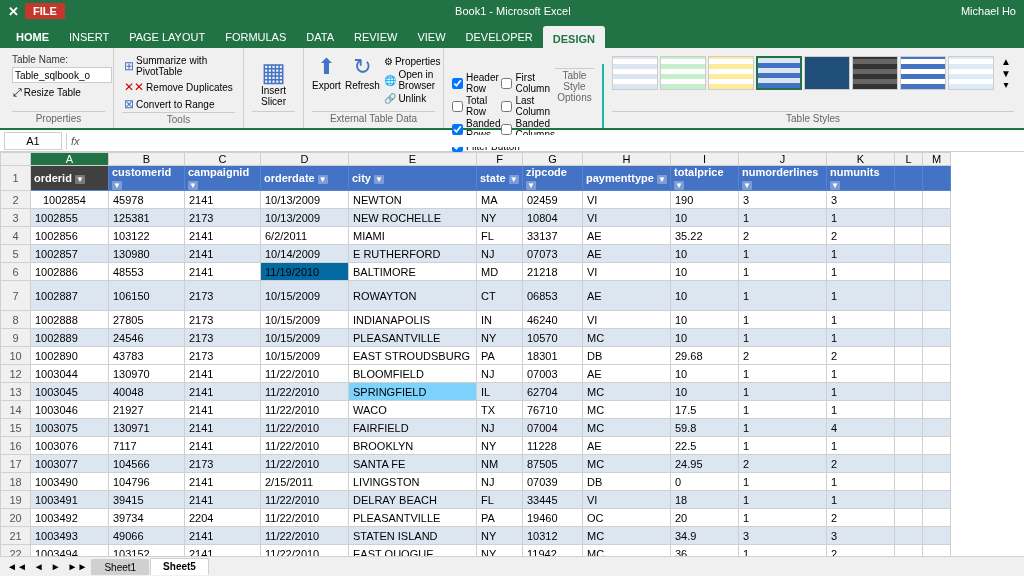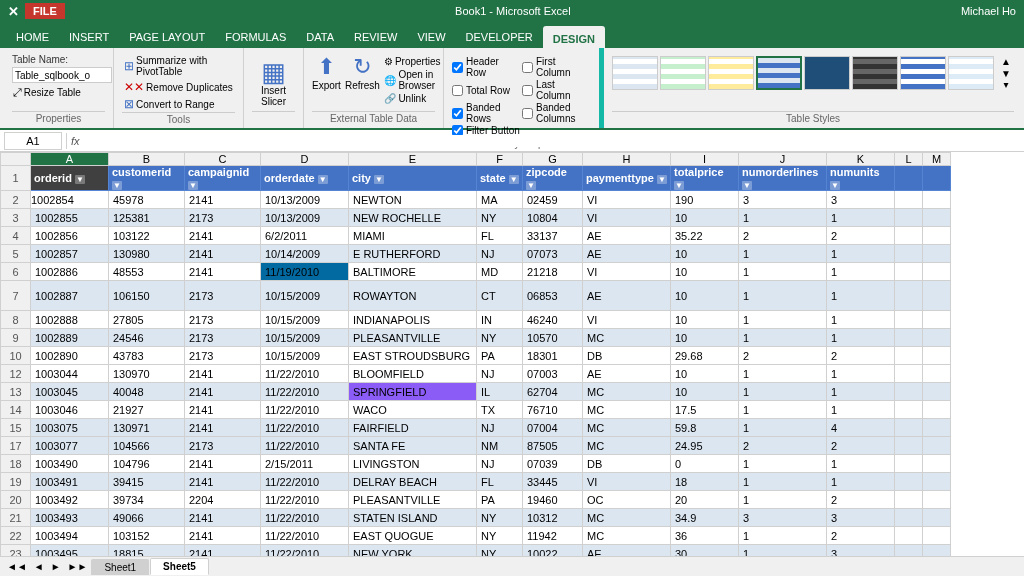--- a/index.html
+++ b/index.html
@@ -11,21 +11,21 @@
 <div style="background:#217346; color:white; height:22px; display:flex; align-items:center; justify-content:space-between; padding:0 8px; font-size:11px;">
   <div style="display:flex; gap:6px; align-items:center;">
     <span style="font-weight:bold; font-size:13px;">✕</span>
     <span style="background:#c5372c; padding:2px 8px; font-size:11px; font-weight:bold; cursor:pointer;">FILE</span>
   </div>
   <div style="font-size:11px;">Book1 - Microsoft Excel</div>
   <div style="font-size:11px;">Michael Ho</div>
 </div>
 
 <div style="background:#217346; display:flex; align-items:flex-end; padding-left:6px; height:26px;">
-  <div style="padding:3px 10px; font-size:11px; cursor:pointer; color:white; height:22px; display:flex; align-items:center;">HOME</div>
+  <div style="padding:3px 10px; font-size:11px; cursor:pointer; color:white; height:22px; display:flex; align-items:center;font-weight:bold;">HOME</div>
   <div style="padding:3px 10px; font-size:11px; cursor:pointer; color:white; height:22px; display:flex; align-items:center;">INSERT</div>
   <div style="padding:3px 10px; font-size:11px; cursor:pointer; color:white; height:22px; display:flex; align-items:center;">PAGE LAYOUT</div>
   <div style="padding:3px 10px; font-size:11px; cursor:pointer; color:white; height:22px; display:flex; align-items:center;">FORMULAS</div>
   <div style="padding:3px 10px; font-size:11px; cursor:pointer; color:white; height:22px; display:flex; align-items:center;">DATA</div>
   <div style="padding:3px 10px; font-size:11px; cursor:pointer; color:white; height:22px; display:flex; align-items:center;">REVIEW</div>
   <div style="padding:3px 10px; font-size:11px; cursor:pointer; color:white; height:22px; display:flex; align-items:center;">VIEW</div>
   <div style="padding:3px 10px; font-size:11px; cursor:pointer; color:white; height:22px; display:flex; align-items:center;">DEVELOPER</div>
   <div style="padding:3px 10px 0 10px; font-size:11px; cursor:pointer; color:#217346; height:22px; display:flex; align-items:center; background:#f0f0f0; border-radius:3px 3px 0 0; font-weight:bold;">DESIGN</div>
 </div>
 
@@ -95,21 +95,21 @@
         </div>
         <div style="font-size:10px; cursor:pointer; display:flex; align-items:center; gap:2px;">
           <span>🔗</span>
           <span>Unlink</span>
         </div>
       </div>
     </div>
     <div style="font-size:10px; color:#666; text-align:center; border-top:1px solid #ccc; padding-top:1px;">External Table Data</div>
   </div>
 
-  <div style="display:flex; flex-direction:column; padding:4px 8px; border-right:5px solid #14b8a6; min-width:160px;">
+  <div style="display:flex; padding:4px 8px; border-right:2px solid #14b8a6; min-width:160px;margin-top:16px;">
     <div style="flex:1; display:grid; grid-template-columns:1fr 1fr; gap:1px; padding-top:4px; align-content:start;">
       <label style="display:flex; align-items:center; gap:3px; font-size:10px; cursor:pointer;">
         <input type="checkbox" checked="" style="width: 11px; height: 11px; margin: 0px;">
         <span>Header Row</span>
       </label>
       <label style="display:flex; align-items:center; gap:3px; font-size:10px; cursor:pointer;">
         <input type="checkbox" style="width: 11px; height: 11px; margin: 0px;">
         <span>First Column</span>
       </label>
       <label style="display:flex; align-items:center; gap:3px; font-size:10px; cursor:pointer;">
@@ -216,21 +216,21 @@
         <td style="background:#4472c4; color:white; border:1px solid #5585d2; font-weight:bold; padding:0 3px; overflow:hidden;">totalprice <span style="font-size:8px; background:rgba(255,255,255,0.3); padding:0 1px; border-radius:1px;">▼</span></td>
         <td style="background:#4472c4; color:white; border:1px solid #5585d2; font-weight:bold; padding:0 3px; overflow:hidden;">numorderlines <span style="font-size:8px; background:rgba(255,255,255,0.3); padding:0 1px; border-radius:1px;">▼</span></td>
         <td style="background:#4472c4; color:white; border:1px solid #5585d2; font-weight:bold; padding:0 3px; overflow:hidden;">numunits <span style="font-size:8px; background:rgba(255,255,255,0.3); padding:0 1px; border-radius:1px;">▼</span></td>
         <td style="background:#4472c4; border:1px solid #5585d2;"></td>
         <td style="background:#4472c4; border:1px solid #5585d2;"></td>
       </tr>
     </thead>
     <tbody id="data-body">
     <tr>
           <td style="background: rgb(240, 240, 240); border: 1px solid rgb(208, 208, 208); text-align: center; color: rgb(85, 85, 85); font-size: 11px; width: 30px;">2</td>
-          <td style="background: white; border: 1px solid rgb(208, 208, 208); padding: 0px 0; height: 18px; overflow: hidden; white-space: nowrap; font-size: 11px;">1002854</td>
+          <td style="background: white; border: 1px solid rgb(208, 208, 208); padding: 0px 12px; height: 18px; overflow: hidden; white-space: nowrap; font-size: 11px;">1002854</td>
           <td style="background: white; border: 1px solid rgb(208, 208, 208); padding: 0px 4px; height: 18px; overflow: hidden; white-space: nowrap; font-size: 11px;">45978</td>
           <td style="background: white; border: 1px solid rgb(208, 208, 208); padding: 0px 4px; height: 18px; overflow: hidden; white-space: nowrap; font-size: 11px;">2141</td>
           <td style="background: white; border: 1px solid rgb(208, 208, 208); padding: 0px 4px; height: 18px; overflow: hidden; white-space: nowrap; font-size: 11px;">10/13/2009</td>
           <td style="background: white; border: 1px solid rgb(208, 208, 208); padding: 0px 4px; height: 18px; overflow: hidden; white-space: nowrap; font-size: 11px;">NEWTON</td>
           <td style="background: white; border: 1px solid rgb(208, 208, 208); padding: 0px 4px; height: 18px; overflow: hidden; white-space: nowrap; font-size: 11px;">MA</td>
           <td style="background: white; border: 1px solid rgb(208, 208, 208); padding: 0px 4px; height: 18px; overflow: hidden; white-space: nowrap; font-size: 11px;">02459</td>
           <td style="background: white; border: 1px solid rgb(208, 208, 208); padding: 0px 4px; height: 18px; overflow: hidden; white-space: nowrap; font-size: 11px;">VI</td>
           <td style="background: white; border: 1px solid rgb(208, 208, 208); padding: 0px 4px; height: 18px; overflow: hidden; white-space: nowrap; font-size: 11px;">190</td>
           <td style="background: white; border: 1px solid rgb(208, 208, 208); padding: 0px 4px; height: 18px; overflow: hidden; white-space: nowrap; font-size: 11px;">3</td>
           <td style="background: white; border: 1px solid rgb(208, 208, 208); padding: 0px 4px; height: 18px; overflow: hidden; white-space: nowrap; font-size: 11px;">3</td>
@@ -380,21 +380,21 @@
           <td style="background: white; border: 1px solid rgb(208, 208, 208); padding: 0px 4px; height: 18px; overflow: hidden; white-space: nowrap; font-size: 11px;">1</td>
           <td style="background: white; border: 1px solid rgb(208, 208, 208); height: 18px;"></td>
           <td style="background: white; border: 1px solid rgb(208, 208, 208); height: 18px;"></td>
         </tr>
         <tr>
           <td style="background: rgb(240, 240, 240); border: 1px solid rgb(208, 208, 208); text-align: center; color: rgb(85, 85, 85); font-size: 11px; width: 30px;">13</td>
           <td style="background: rgb(220, 230, 241); border: 1px solid rgb(208, 208, 208); padding: 0px 4px; height: 18px; overflow: hidden; white-space: nowrap; font-size: 11px;">1003045</td>
           <td style="background: rgb(220, 230, 241); border: 1px solid rgb(208, 208, 208); padding: 0px 4px; height: 18px; overflow: hidden; white-space: nowrap; font-size: 11px;">40048</td>
           <td style="background: rgb(220, 230, 241); border: 1px solid rgb(208, 208, 208); padding: 0px 4px; height: 18px; overflow: hidden; white-space: nowrap; font-size: 11px;">2141</td>
           <td style="background: rgb(220, 230, 241); border: 1px solid rgb(208, 208, 208); padding: 0px 4px; height: 18px; overflow: hidden; white-space: nowrap; font-size: 11px;">11/22/2010</td>
-          <td style="background: #8b5cf6; border: 1px solid rgb(208, 208, 208); padding: 0px 4px; height: 18px; overflow: hidden; white-space: nowrap; font-size: 11px;">SPRINGFIELD</td>
+          <td style="background: #7dd3fc; border: 1px solid rgb(208, 208, 208); padding: 0px 4px; height: 18px; overflow: hidden; white-space: nowrap; font-size: 11px;">SPRINGFIELD</td>
           <td style="background: rgb(220, 230, 241); border: 1px solid rgb(208, 208, 208); padding: 0px 4px; height: 18px; overflow: hidden; white-space: nowrap; font-size: 11px;">IL</td>
           <td style="background: rgb(220, 230, 241); border: 1px solid rgb(208, 208, 208); padding: 0px 4px; height: 18px; overflow: hidden; white-space: nowrap; font-size: 11px;">62704</td>
           <td style="background: rgb(220, 230, 241); border: 1px solid rgb(208, 208, 208); padding: 0px 4px; height: 18px; overflow: hidden; white-space: nowrap; font-size: 11px;">MC</td>
           <td style="background: rgb(220, 230, 241); border: 1px solid rgb(208, 208, 208); padding: 0px 4px; height: 18px; overflow: hidden; white-space: nowrap; font-size: 11px;">10</td>
           <td style="background: rgb(220, 230, 241); border: 1px solid rgb(208, 208, 208); padding: 0px 4px; height: 18px; overflow: hidden; white-space: nowrap; font-size: 11px;">1</td>
           <td style="background: rgb(220, 230, 241); border: 1px solid rgb(208, 208, 208); padding: 0px 4px; height: 18px; overflow: hidden; white-space: nowrap; font-size: 11px;">1</td>
           <td style="background: rgb(220, 230, 241); border: 1px solid rgb(208, 208, 208); height: 18px;"></td>
           <td style="background: rgb(220, 230, 241); border: 1px solid rgb(208, 208, 208); height: 18px;"></td>
         </tr>
         <tr>
@@ -421,20 +421,36 @@
           <td style="background: rgb(220, 230, 241); border: 1px solid rgb(208, 208, 208); padding: 0px 4px; height: 18px; overflow: hidden; white-space: nowrap; font-size: 11px;">11/22/2010</td>
           <td style="background: rgb(220, 230, 241); border: 1px solid rgb(208, 208, 208); padding: 0px 4px; height: 18px; overflow: hidden; white-space: nowrap; font-size: 11px;">FAIRFIELD</td>
           <td style="background: rgb(220, 230, 241); border: 1px solid rgb(208, 208, 208); padding: 0px 4px; height: 18px; overflow: hidden; white-space: nowrap; font-size: 11px;">NJ</td>
           <td style="background: rgb(220, 230, 241); border: 1px solid rgb(208, 208, 208); padding: 0px 4px; height: 18px; overflow: hidden; white-space: nowrap; font-size: 11px;">07004</td>
           <td style="background: rgb(220, 230, 241); border: 1px solid rgb(208, 208, 208); padding: 0px 4px; height: 18px; overflow: hidden; white-space: nowrap; font-size: 11px;">MC</td>
           <td style="background: rgb(220, 230, 241); border: 1px solid rgb(208, 208, 208); padding: 0px 4px; height: 18px; overflow: hidden; white-space: nowrap; font-size: 11px;">59.8</td>
           <td style="background: rgb(220, 230, 241); border: 1px solid rgb(208, 208, 208); padding: 0px 4px; height: 18px; overflow: hidden; white-space: nowrap; font-size: 11px;">1</td>
           <td style="background: rgb(220, 230, 241); border: 1px solid rgb(208, 208, 208); padding: 0px 4px; height: 18px; overflow: hidden; white-space: nowrap; font-size: 11px;">4</td>
           <td style="background: rgb(220, 230, 241); border: 1px solid rgb(208, 208, 208); height: 18px;"></td>
           <td style="background: rgb(220, 230, 241); border: 1px solid rgb(208, 208, 208); height: 18px;"></td>
+        </tr>
+        <tr>
+          <td style="background: rgb(240, 240, 240); border: 1px solid rgb(208, 208, 208); text-align: center; color: rgb(85, 85, 85); font-size: 11px; width: 30px;">16</td>
+          <td style="background: white; border: 1px solid rgb(208, 208, 208); padding: 0px 4px; height: 18px; overflow: hidden; white-space: nowrap; font-size: 11px;">1003076</td>
+          <td style="background: white; border: 1px solid rgb(208, 208, 208); padding: 0px 4px; height: 18px; overflow: hidden; white-space: nowrap; font-size: 11px;">7117</td>
+          <td style="background: white; border: 1px solid rgb(208, 208, 208); padding: 0px 4px; height: 18px; overflow: hidden; white-space: nowrap; font-size: 11px;">2141</td>
+          <td style="background: white; border: 1px solid rgb(208, 208, 208); padding: 0px 4px; height: 18px; overflow: hidden; white-space: nowrap; font-size: 11px;">11/22/2010</td>
+          <td style="background: white; border: 1px solid rgb(208, 208, 208); padding: 0px 4px; height: 18px; overflow: hidden; white-space: nowrap; font-size: 11px;">BROOKLYN</td>
+          <td style="background: white; border: 1px solid rgb(208, 208, 208); padding: 0px 4px; height: 18px; overflow: hidden; white-space: nowrap; font-size: 11px;">NY</td>
+          <td style="background: white; border: 1px solid rgb(208, 208, 208); padding: 0px 4px; height: 18px; overflow: hidden; white-space: nowrap; font-size: 11px;">11228</td>
+          <td style="background: white; border: 1px solid rgb(208, 208, 208); padding: 0px 4px; height: 18px; overflow: hidden; white-space: nowrap; font-size: 11px;">AE</td>
+          <td style="background: white; border: 1px solid rgb(208, 208, 208); padding: 0px 4px; height: 18px; overflow: hidden; white-space: nowrap; font-size: 11px;">22.5</td>
+          <td style="background: white; border: 1px solid rgb(208, 208, 208); padding: 0px 4px; height: 18px; overflow: hidden; white-space: nowrap; font-size: 11px;">1</td>
+          <td style="background: white; border: 1px solid rgb(208, 208, 208); padding: 0px 4px; height: 18px; overflow: hidden; white-space: nowrap; font-size: 11px;">1</td>
+          <td style="background: white; border: 1px solid rgb(208, 208, 208); height: 18px;"></td>
+          <td style="background: white; border: 1px solid rgb(208, 208, 208); height: 18px;"></td>
         </tr>
         <tr>
           <td style="background: rgb(240, 240, 240); border: 1px solid rgb(208, 208, 208); text-align: center; color: rgb(85, 85, 85); font-size: 11px; width: 30px;">17</td>
           <td style="background: rgb(220, 230, 241); border: 1px solid rgb(208, 208, 208); padding: 0px 4px; height: 18px; overflow: hidden; white-space: nowrap; font-size: 11px;">1003077</td>
           <td style="background: rgb(220, 230, 241); border: 1px solid rgb(208, 208, 208); padding: 0px 4px; height: 18px; overflow: hidden; white-space: nowrap; font-size: 11px;">104566</td>
           <td style="background: rgb(220, 230, 241); border: 1px solid rgb(208, 208, 208); padding: 0px 4px; height: 18px; overflow: hidden; white-space: nowrap; font-size: 11px;">2173</td>
           <td style="background: rgb(220, 230, 241); border: 1px solid rgb(208, 208, 208); padding: 0px 4px; height: 18px; overflow: hidden; white-space: nowrap; font-size: 11px;">11/22/2010</td>
           <td style="background: rgb(220, 230, 241); border: 1px solid rgb(208, 208, 208); padding: 0px 4px; height: 18px; overflow: hidden; white-space: nowrap; font-size: 11px;">SANTA FE</td>
           <td style="background: rgb(220, 230, 241); border: 1px solid rgb(208, 208, 208); padding: 0px 4px; height: 18px; overflow: hidden; white-space: nowrap; font-size: 11px;">NM</td>
           <td style="background: rgb(220, 230, 241); border: 1px solid rgb(208, 208, 208); padding: 0px 4px; height: 18px; overflow: hidden; white-space: nowrap; font-size: 11px;">87505</td>

